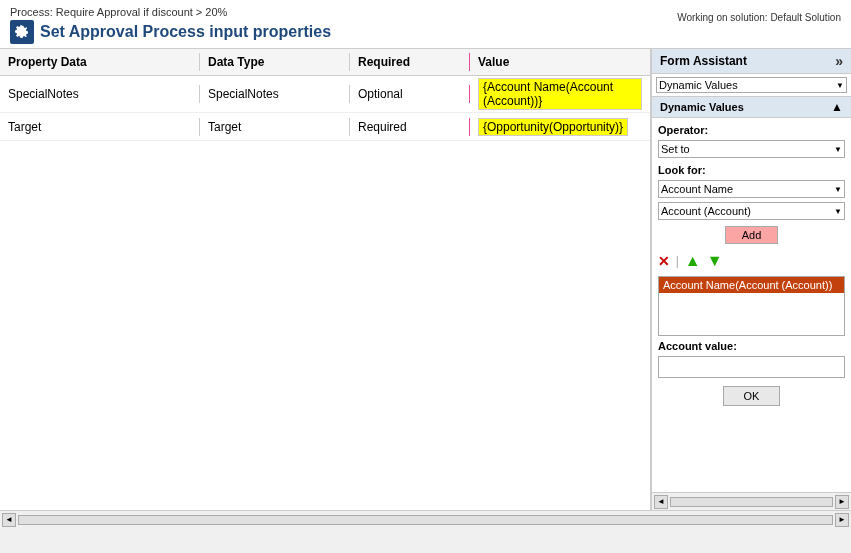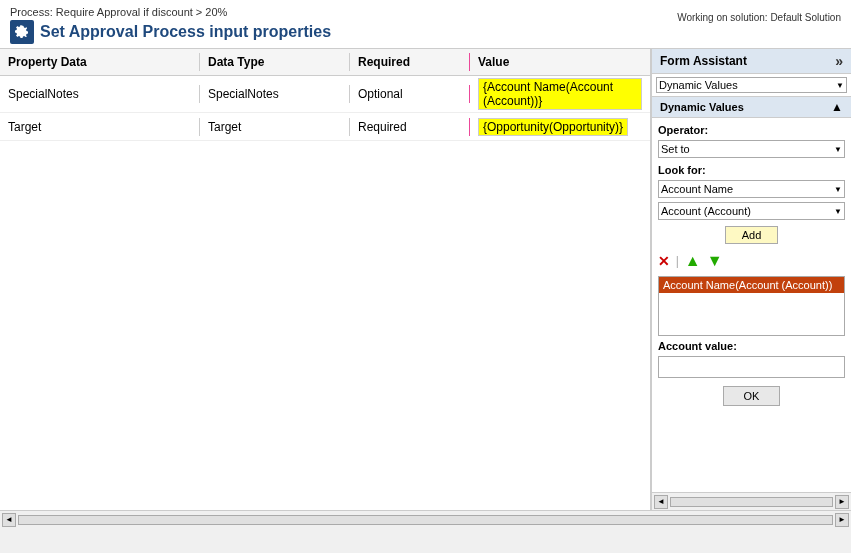--- a/index.html
+++ b/index.html
@@ -172,21 +172,21 @@
     .select-full-wrapper select {
       width: 100%;
       padding-right: 16px;
     }
 
     .add-btn {
       display: block;
       margin: 2px auto;
       padding: 2px 16px;
       font-size: 11px;
-      background: #fef9c3;
+      background: #fca5a5;
       border: 1px solid #aaa;
       cursor: pointer;
     }
 
     .icon-row {
       display: flex;
       align-items: center;
       gap: 6px;
       padding: 2px 0;
     }

